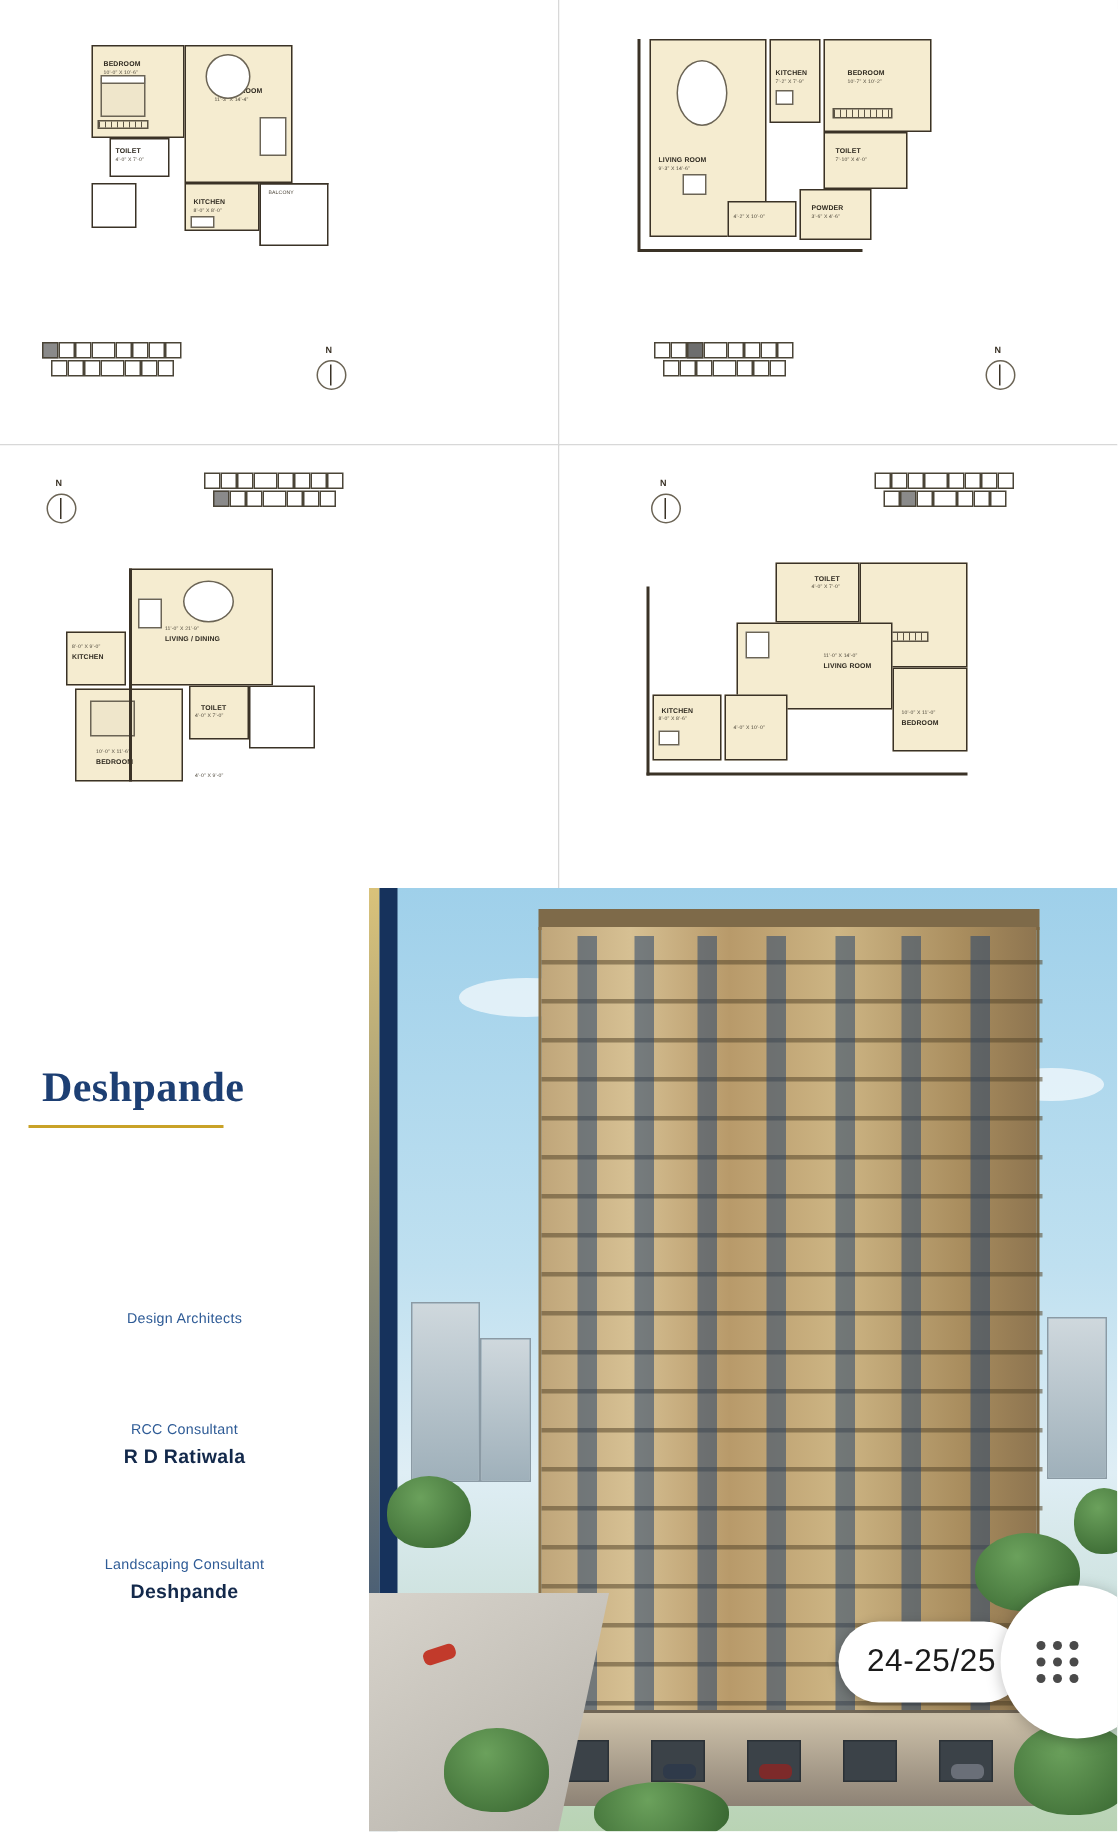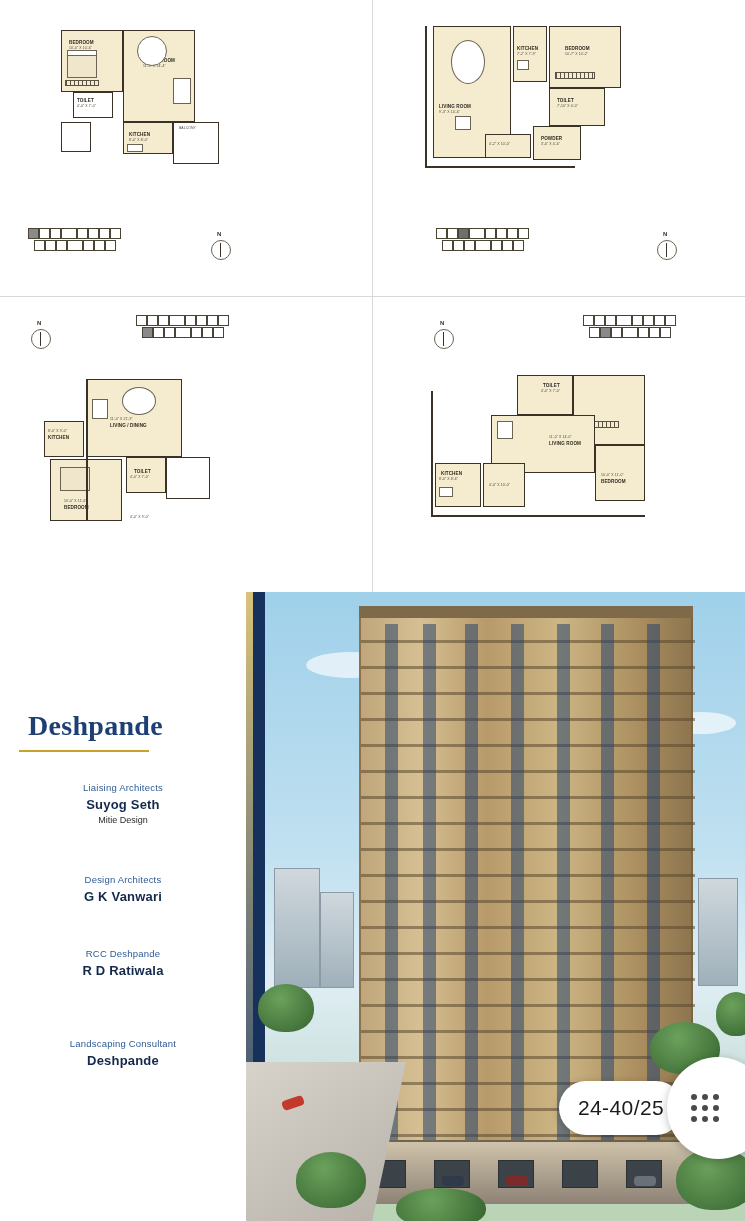--- a/index.html
+++ b/index.html
@@ -498,33 +498,27 @@
       </div>
     </div>
   </div>
 
   <div class="bottom">
 
     <div class="partners-pane">
       <div class="partners-title">Deshpande</div>
       <div class="title-rule"></div>
 
-      <div class="p-block" style="top:190px;">
-        <div class="p-role">Liaising Architects</div>
-        <div class="p-name">Suyog Seth</div>
-        <div class="p-sub">Mitie Design</div>
-      </div>
 
       <div class="p-block" style="top:282px;">
         <div class="p-role">Design Architects</div>
-        <div class="p-name">G K Vanwari</div>
       </div>
 
       <div class="p-block" style="top:356px;">
-        <div class="p-role">RCC Deshpande</div>
+        <div class="p-role">RCC Consultant</div>
         <div class="p-name">R D Ratiwala</div>
       </div>
 
       <div class="p-block" style="top:446px;">
         <div class="p-role">Landscaping Consultant</div>
         <div class="p-name">Deshpande</div>
       </div>
     </div>
 
     <div class="render">
@@ -586,21 +580,21 @@
       <div class="road"></div>
       <div class="car" style="left:36px; top:506px; background:#c23a2b; transform:rotate(-18deg);"></div>
       <div class="greenery" style="left:12px; top:392px; width:56px; height:48px;"></div>
       <div class="greenery" style="left:470px; top:400px; width:40px; height:44px;"></div>
       <div class="greenery" style="left:404px; top:430px; width:70px; height:52px;"></div>
       <div class="greenery" style="left:50px; top:560px; width:70px; height:56px;"></div>
       <div class="greenery" style="left:430px; top:556px; width:80px; height:62px;"></div>
       <div class="greenery" style="left:150px; top:596px; width:90px; height:40px;"></div>
     </div>
 
-    <div class="page-pill">24-40/25</div>
+    <div class="page-pill">24-25/25</div>
     <div class="grid-fab">
       <span class="dots">
         <i></i>
           <i></i>
           <i></i>
           <i></i>
           <i></i>
           <i></i>
           <i></i>
           <i></i>

